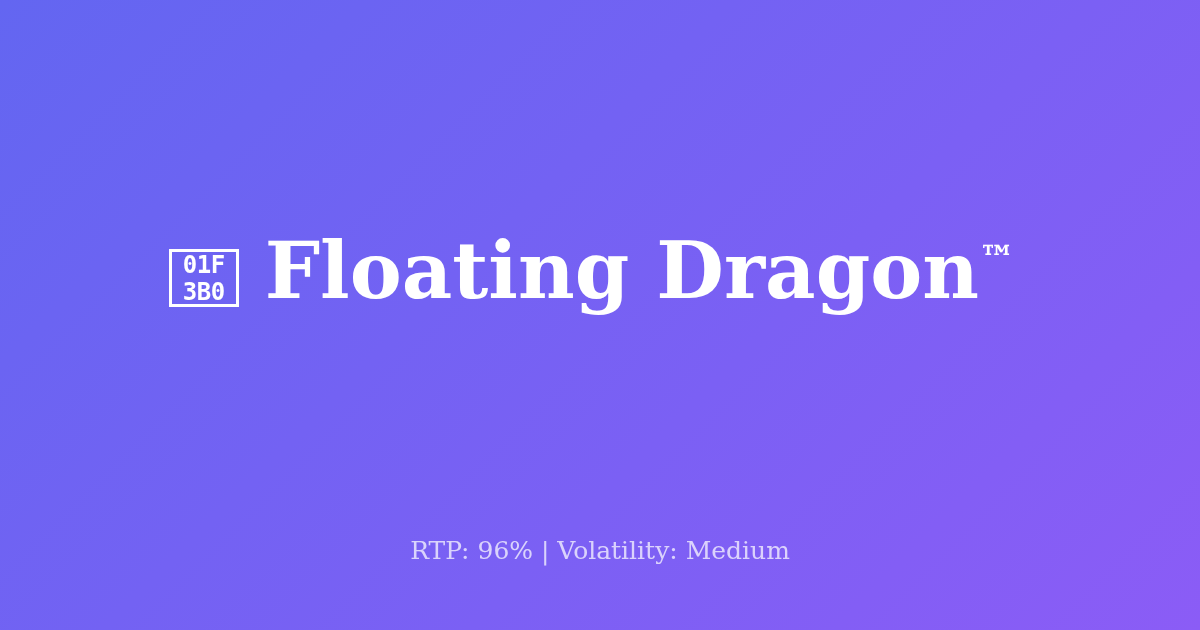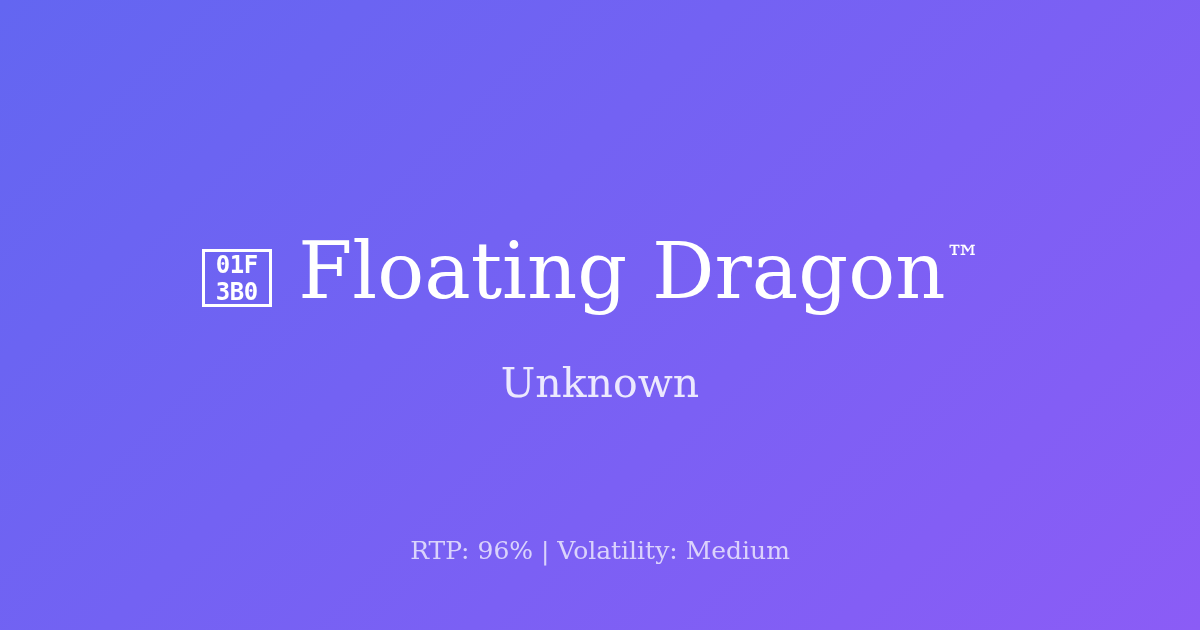--- a/index.html
+++ b/index.html
@@ -34,21 +34,21 @@
     top: 232px;
     display: flex;
     align-items: baseline;
     justify-content: center;
     white-space: nowrap;
     text-align: right;
   }
 
   .title-text {
     font-family: "DejaVu Serif", "Liberation Serif", serif;
-    font-weight: 400;
+    font-weight: 700;
     font-size: 78px;
     line-height: 1;
     color: #ffffff;
     letter-spacing: 0px;
   }
 
   .title-text .tm {
     font-size: 0.46em;
     vertical-align: super;
     line-height: 1;
@@ -130,17 +130,16 @@
     <span class="tofu-icon">
       <span class="tofu-grid">
         <span class="tofu-row">01F</span>
         <span class="tofu-row">3B0</span>
       </span>
     </span>
 
     <span class="title-text"><span>Floating Dragon</span><span class="tm">™</span></span>
   </div>
 
-  <div class="subtitle">Unknown</div>
 
   <div class="footer-meta">RTP: 96% | Volatility: Medium</div>
 
 </div>
 
 </body></html>

